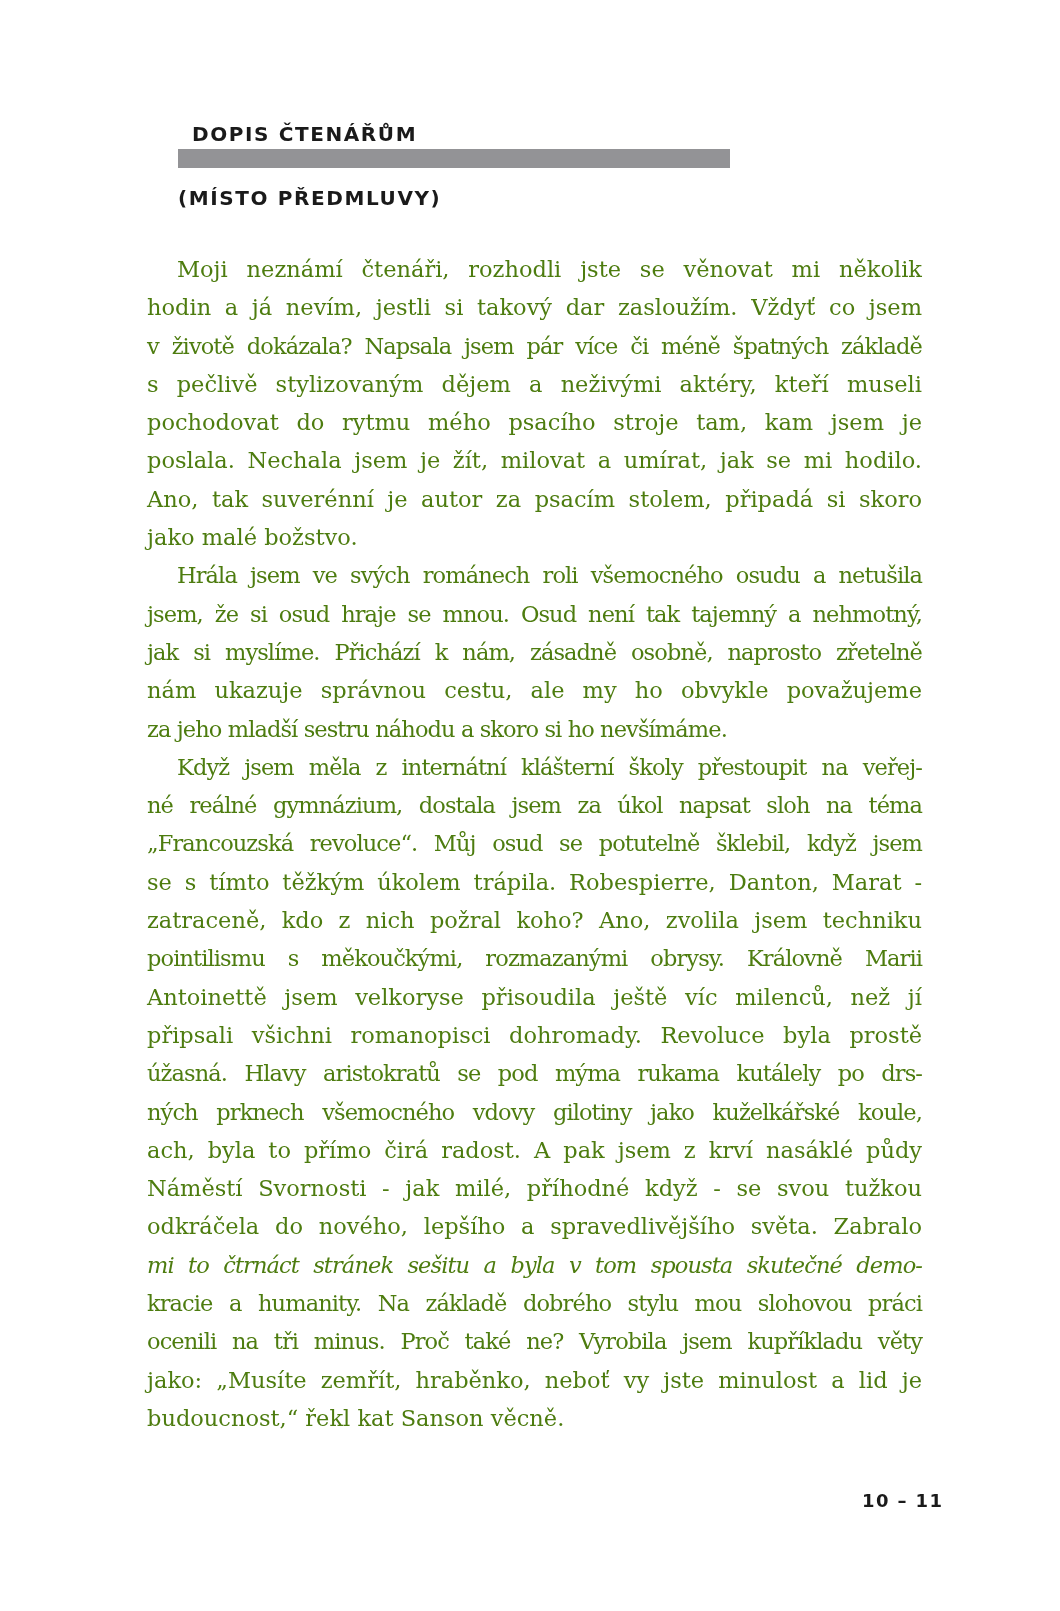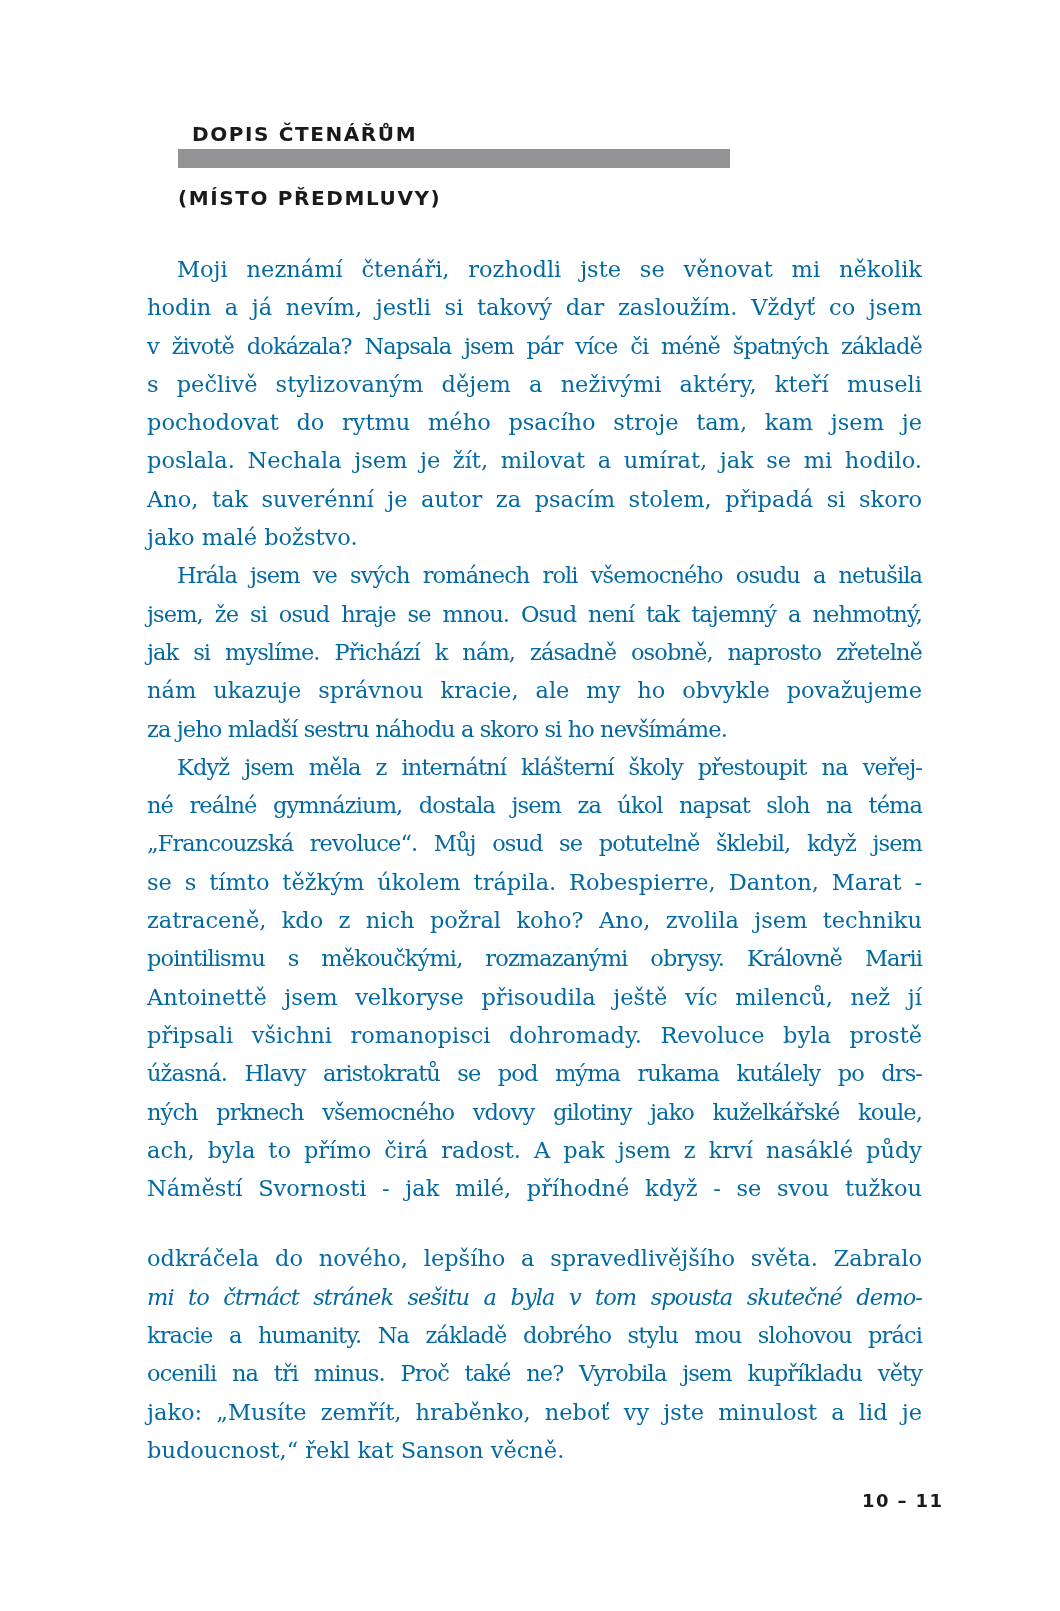--- a/index.html
+++ b/index.html
@@ -61,21 +61,21 @@
     }
     .line {
       display: block;
       height: 38.3px;
       line-height: 38.3px;
       font-family: "DejaVu Serif", "Liberation Serif", serif;
       font-size: 22.5px;
       white-space: nowrap;
       text-align: justify;
       text-align-last: justify;
-      color: #0369a1;
+      color: #4d7c0f;
       transform-origin: left center;
     }
     .line.indent {
       padding-left: 30px;
     }
     .line.last {
       text-align-last: left;
     }
     .narrow { letter-spacing: -0.9px; }
     .folio {
@@ -109,38 +109,38 @@
       <span class="line" style="display: block; width: auto;">pochodovat do rytmu mého psacího stroje tam, kam jsem je</span>
       <span class="line" style="display: block; width: auto;">poslala. Nechala jsem je žít, milovat a umírat, jak se mi hodilo.</span>
       <span class="line" style="display: block; width: auto;">Ano, tak suverénní je autor za psacím stolem, připadá si skoro</span>
       <span class="line last" style="display: block; width: auto;">jako malé božstvo.</span>
     </div>
 
     <div>
       <span class="line indent narrow" style="display: block; width: auto;">Hrála jsem ve svých románech roli všemocného osudu a netušila</span>
       <span class="line narrow" style="display: block; width: auto;">jsem, že si osud hraje se mnou. Osud není tak tajemný a nehmotný,</span>
       <span class="line narrow" style="display: block; width: auto;">jak si myslíme. Přichází k nám, zásadně osobně, naprosto zřetelně</span>
-      <span class="line" style="display: block; width: auto;">nám ukazuje správnou kracie, ale my ho obvykle považujeme</span>
+      <span class="line" style="display: block; width: auto;">nám ukazuje správnou cestu, ale my ho obvykle považujeme</span>
       <span class="line last narrow" style="display: block; width: auto;">za jeho mladší sestru náhodu a skoro si ho nevšímáme.</span>
     </div>
 
     <div>
       <span class="line indent narrow" style="display: block; width: auto;">Když jsem měla z internátní klášterní školy přestoupit na veřej-</span>
       <span class="line narrow" style="display: block; width: auto;">né reálné gymnázium, dostala jsem za úkol napsat sloh na téma</span>
       <span class="line narrow" style="display: block; width: auto;">„Francouzská revoluce“. Můj osud se potutelně šklebil, když jsem</span>
       <span class="line" style="display: block; width: auto;">se s tímto těžkým úkolem trápila. Robespierre, Danton, Marat -</span>
       <span class="line" style="display: block; width: auto;">zatraceně, kdo z nich požral koho? Ano, zvolila jsem techniku</span>
       <span class="line narrow" style="display: block; width: auto;">pointilismu s měkoučkými, rozmazanými obrysy. Královně Marii</span>
       <span class="line" style="display: block; width: auto;">Antoinettě jsem velkoryse přisoudila ještě víc milenců, než jí</span>
       <span class="line" style="display: block; width: auto;">připsali všichni romanopisci dohromady. Revoluce byla prostě</span>
       <span class="line narrow" style="display: block; width: auto;">úžasná. Hlavy aristokratů se pod mýma rukama kutálely po drs-</span>
       <span class="line narrow" style="display: block; width: auto;">ných prknech všemocného vdovy gilotiny jako kuželkářské koule,</span>
       <span class="line" style="display: block; width: auto;">ach, byla to přímo čirá radost. A pak jsem z krví nasáklé půdy</span>
       <span class="line" style="display: block; width: auto;">Náměstí Svornosti - jak milé, příhodné když - se svou tužkou</span>
-      <span class="line" style="display: block; width: auto; margin-top: 32px;">odkráčela do nového, lepšího a spravedlivějšího světa. Zabralo</span>
+      <span class="line" style="display: block; width: auto;">odkráčela do nového, lepšího a spravedlivějšího světa. Zabralo</span>
       <span class="line narrow" style="display: block; width: auto; font-style: italic;">mi to čtrnáct stránek sešitu a byla v tom spousta skutečné demo-</span>
       <span class="line narrow" style="display: block; width: auto;">kracie a humanity. Na základě dobrého stylu mou slohovou práci</span>
       <span class="line narrow" style="display: block; width: auto;">ocenili na tři minus. Proč také ne? Vyrobila jsem kupříkladu věty</span>
       <span class="line" style="display: block; width: auto;">jako: „Musíte zemřít, hraběnko, neboť vy jste minulost a lid je</span>
       <span class="line last" style="display: block; width: auto;">budoucnost,“ řekl kat Sanson věcně.</span>
     </div>
 
   </div>
 
   <div class="folio">10 – 11</div>

